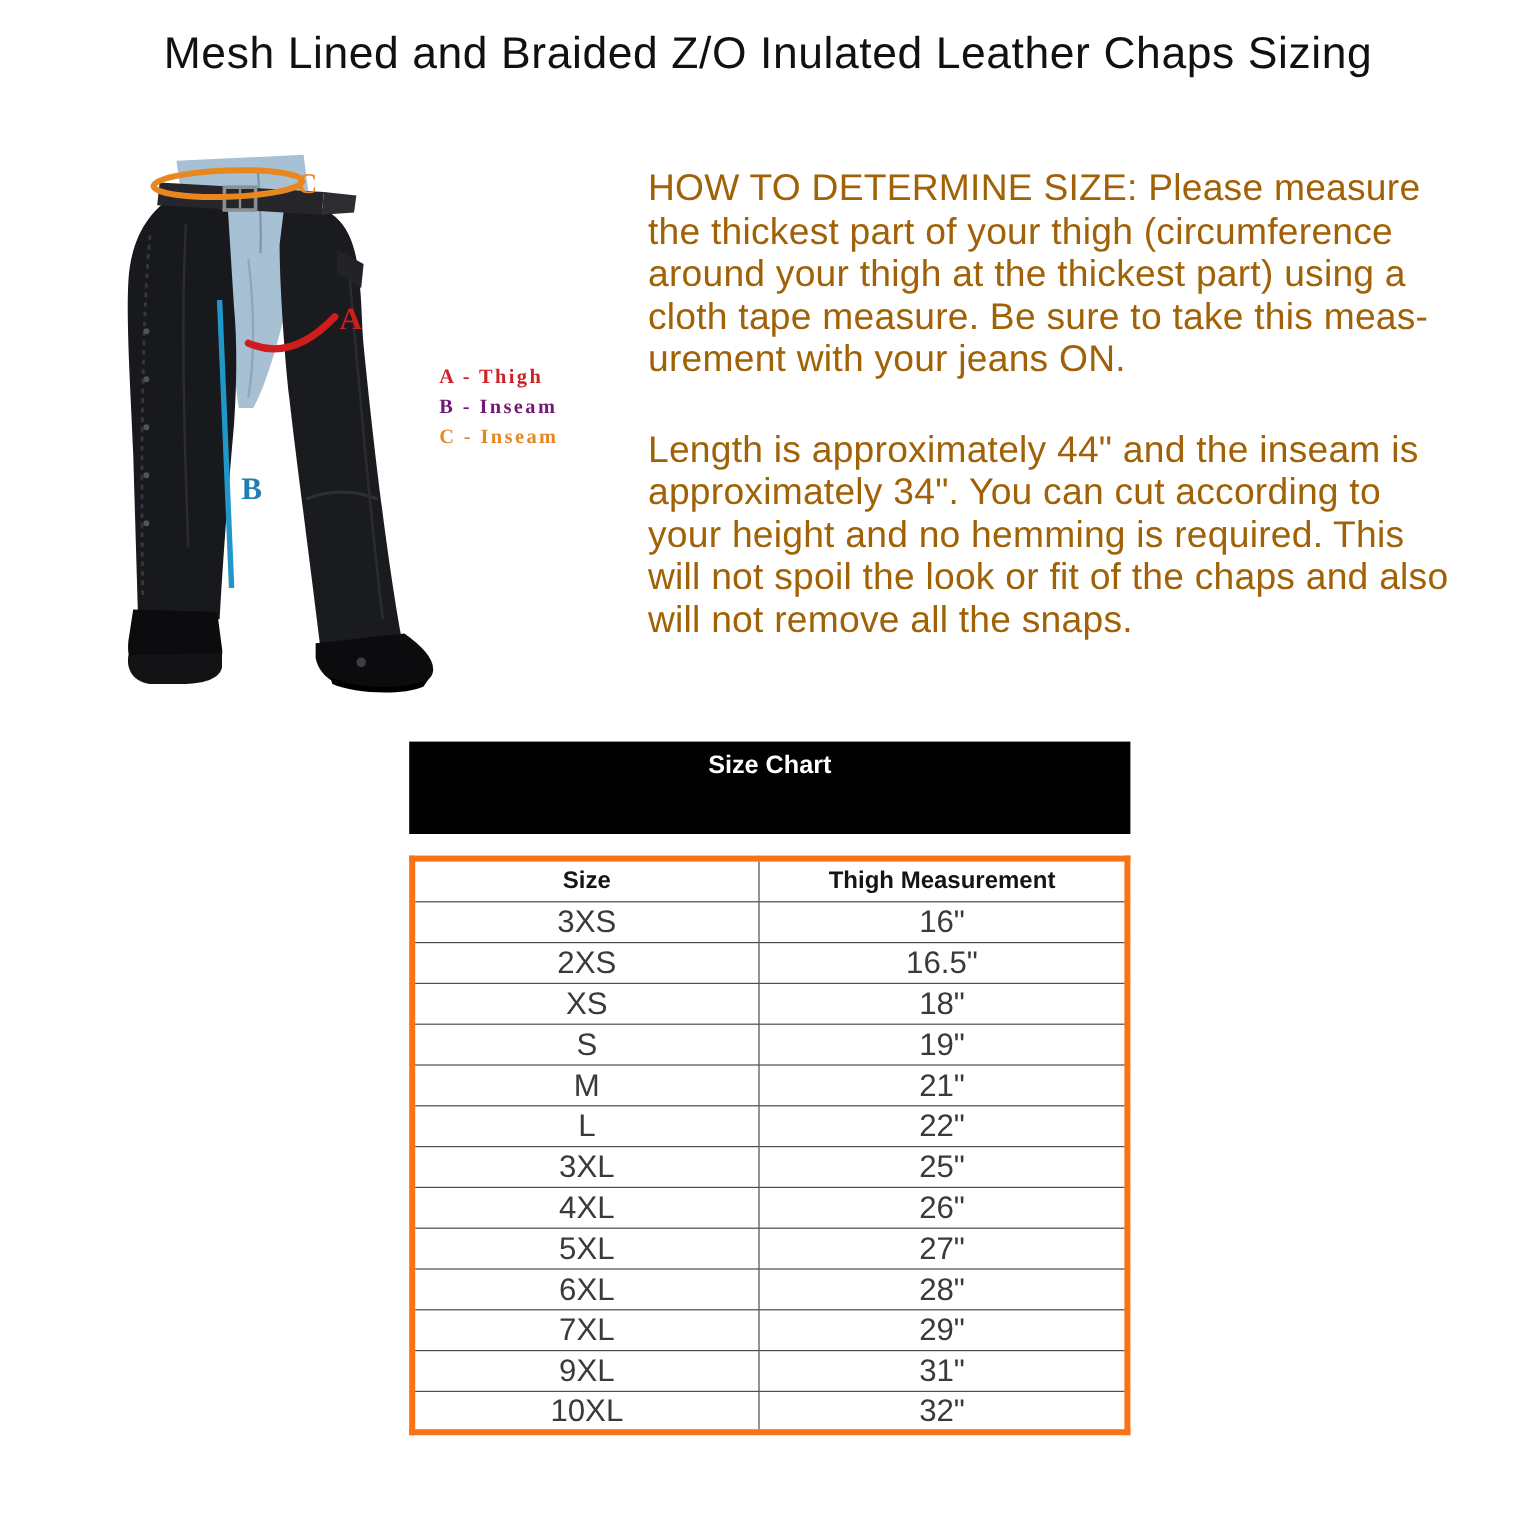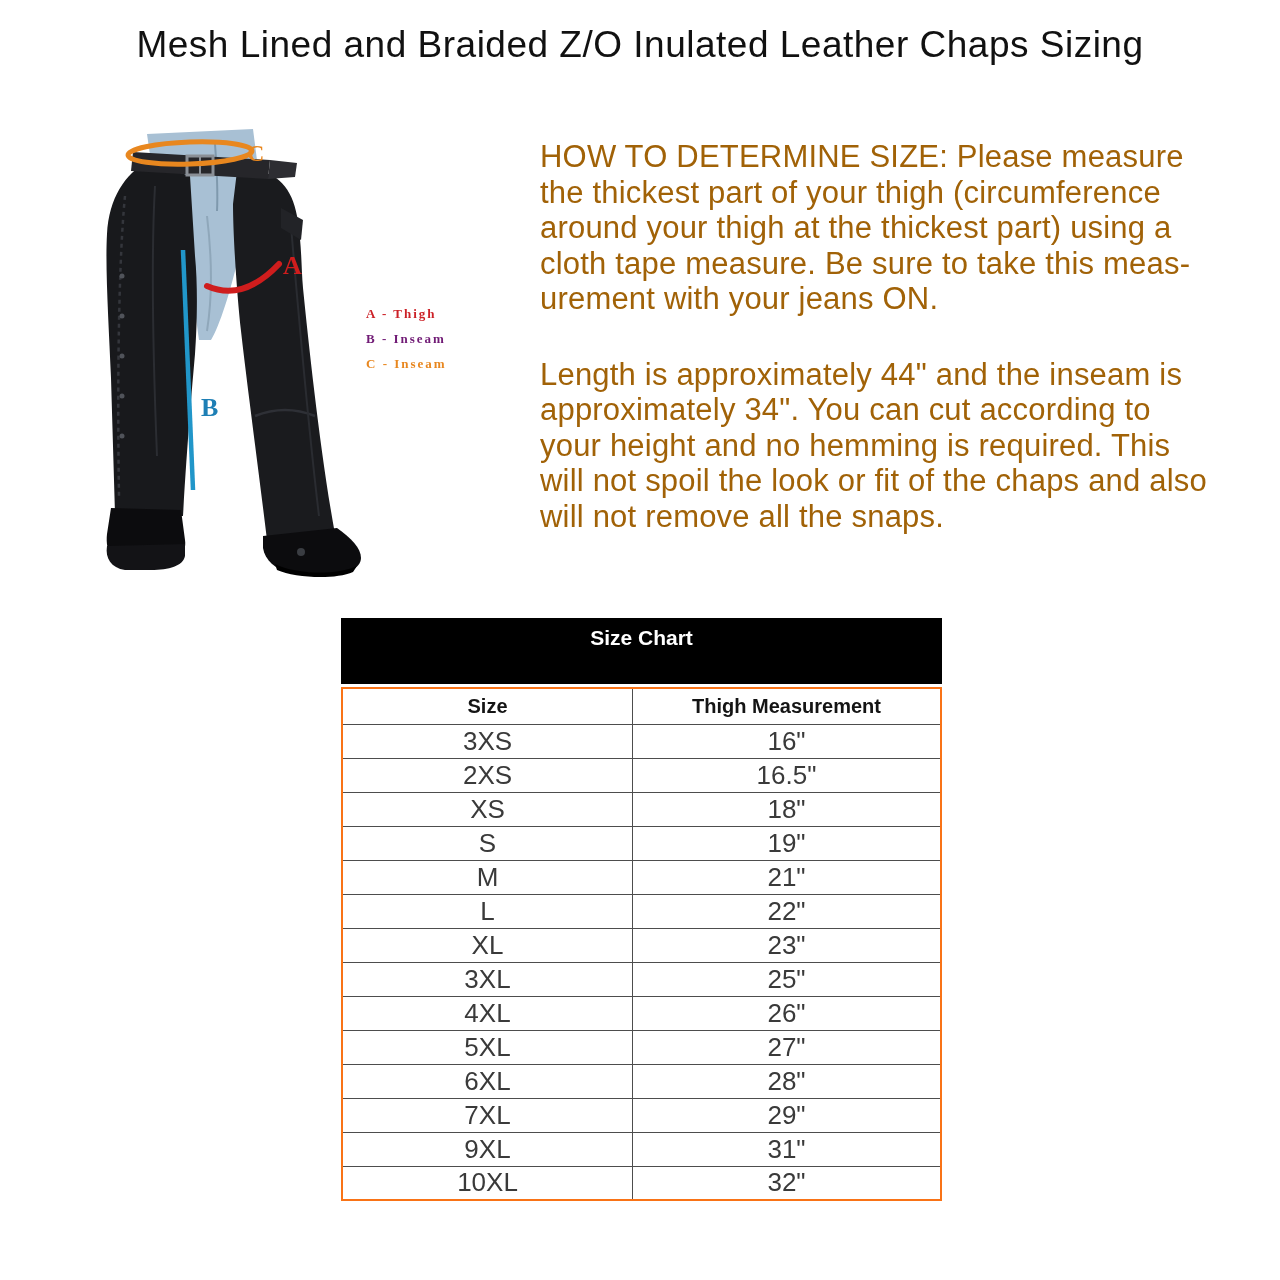--- a/index.html
+++ b/index.html
@@ -11,40 +11,40 @@
   }
   .title {
     position:absolute; top:24px; left:0; width:100%;
     text-align:center; font-size:37px; font-weight:400;
     letter-spacing:0.5px; color:#111;
   }
   .diagram { position:absolute; left:95px; top:116px; width:300px; height:462px; }
   .legend { position:absolute; left:366px; top:301px; }
   .legend-row {
     font-family:"Liberation Serif", serif; font-weight:bold;
-    font-size:13px; line-height:25px; letter-spacing:2px;
+    font-size:17px; line-height:25px; letter-spacing:2px;
   }
   .legend-a { color:#cc2127; }
   .legend-b { color:#701a75; }
   .legend-c { color:#e8871f; }
   .instructions { position:absolute; left:540px; top:139px; width:705px; }
   .instructions p {
     white-space:pre-line; font-size:31px; line-height:35.5px;
     color:#a16207; letter-spacing:0.2px;
   }
   .instructions p + p { margin-top:40px; }
   .sizechart { position:absolute; left:341px; top:618px; width:601px; }
   .chart-banner {
-    background:#000; height:66px; padding-top:8px;
+    background:#000; height:77px; padding-top:8px;
     text-align:center; color:#fff; font-weight:bold; font-size:21px;
-    margin-bottom:3px;
+    margin-bottom:18px;
   }
   table.chart {
     width:100%; border-collapse:collapse; table-layout:fixed;
-    border:2px solid #f97316;
+    border:5px solid #f97316;
   }
   table.chart th, table.chart td {
     border:1px solid #4d4d4d; text-align:center; vertical-align:middle;
   }
   table.chart th {
     height:36px; font-size:20px; font-weight:bold; color:#141414;
   }
   table.chart td { height:34px; font-size:26px; color:#3a3a3a; }
   col.c-size { width:48.5%; }
   col.c-thigh { width:51.5%; }
@@ -178,24 +178,20 @@
         </tr>
         <tr>
           <td>M</td>
           <td>21"</td>
         </tr>
         <tr>
           <td>L</td>
           <td>22"</td>
         </tr>
         <tr>
-          <td>XL</td>
-          <td>23"</td>
-        </tr>
-        <tr>
           <td>3XL</td>
           <td>25"</td>
         </tr>
         <tr>
           <td>4XL</td>
           <td>26"</td>
         </tr>
         <tr>
           <td>5XL</td>
           <td>27"</td>

